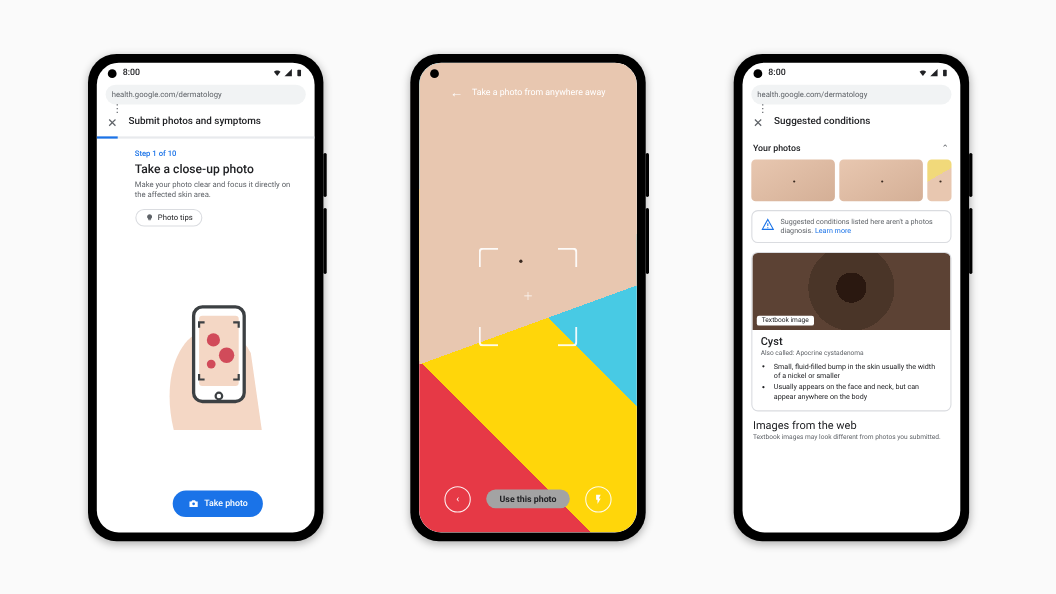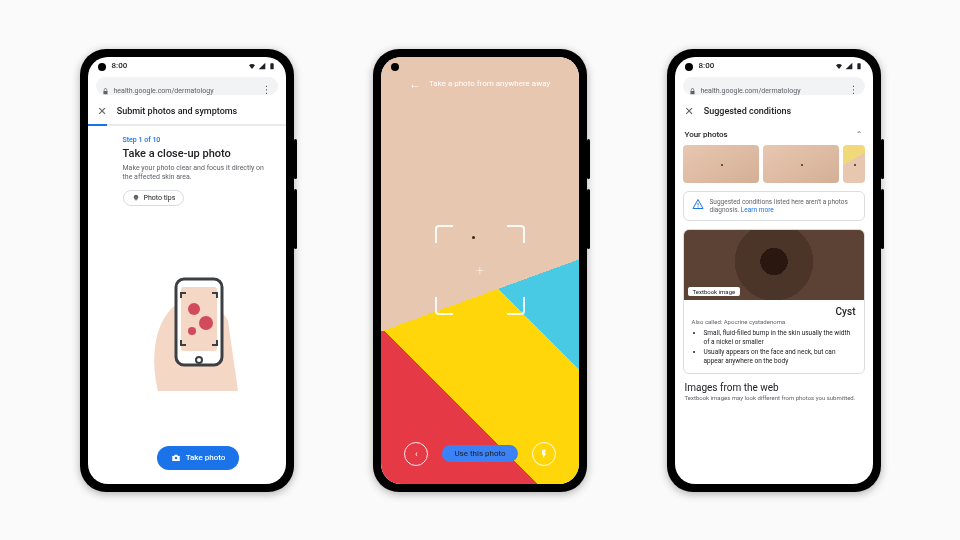--- a/index.html
+++ b/index.html
@@ -73,25 +73,26 @@
     font-weight: 500;
   }
   .status-icons { display: flex; gap: 2px; align-items: center; }
   .status-icons svg { width: 8px; height: 8px; }
   .url-bar {
     margin: 2px 8px;
     height: 18px;
     background: #f1f3f4;
     border-radius: 9px;
     display: flex;
-    align-items: flex-end;
+    align-items: flex-start;
     padding: 0 6px;
     gap: 5px;
     font-size: 7px;
     color: var(--text-grey);
+    flex-direction: column;
   }
   .url-bar .lock { width: 7px; height: 7px; }
   .url-bar .url { flex: 1; }
   .url-bar .dots { font-size: 10px; line-height: 1; }
 
   .title-row {
     display: flex;
     align-items: center;
     gap: 10px;
     padding: 8px 10px 6px 10px;
@@ -214,26 +215,26 @@
     gap: 14px;
   }
   .circ-btn {
     width: 24px; height: 24px;
     border: 1.5px solid rgba(255,255,255,.9);
     border-radius: 50%;
     display: flex; align-items: center; justify-content: center;
     color: #fff; font-size: 9px;
   }
   .use-btn {
-    background: #3b82f6;
+    background: #a3a3a3;
     color: #202124;
     border-radius: 16px;
     padding: 4px 12px;
     font-size: 8px;
-    font-weight: 400;
+    font-weight: 700;
   }
 
   
   .section-h {
     display: flex; justify-content: space-between; align-items: center;
     padding: 6px 10px;
     font-size: 8px;
     font-weight: 500;
   }
   .thumbs { display: flex; gap: 4px; padding: 0 8px; }
@@ -269,21 +270,21 @@
     height: 70px;
     background: radial-gradient(circle at 50% 45%, #2a1810 0 14%, #4a3528 14% 40%, #5c4234 40% 100%);
     position: relative;
   }
   .card-tag {
     position: absolute; bottom: 4px; left: 4px;
     background: #fff; padding: 1px 5px;
     font-size: 6px; border-radius: 2px;
   }
   .card-body { padding: 6px 8px; }
-  .card-title { font-size: 10px; font-weight: 500; text-align: right; }
+  .card-title { font-size: 10px; font-weight: 500; }
   .card-sub { font-size: 6px; color: var(--text-grey); margin-top:1px; }
   .card-body ul { margin: 4px 0 0 0; padding-left: 12px; font-size: 6.5px; color: var(--text-dark); }
   .card-body li { margin-bottom: 2px; line-height: 1.3; }
   .web-h { padding: 8px 10px 0 10px; font-size: 10px; font-weight: 400; }
   .web-sub { padding: 1px 10px 0 10px; font-size: 6px; color: var(--text-grey); }
 </style>
 </head>
 <body>
 
 <div class="phone">

